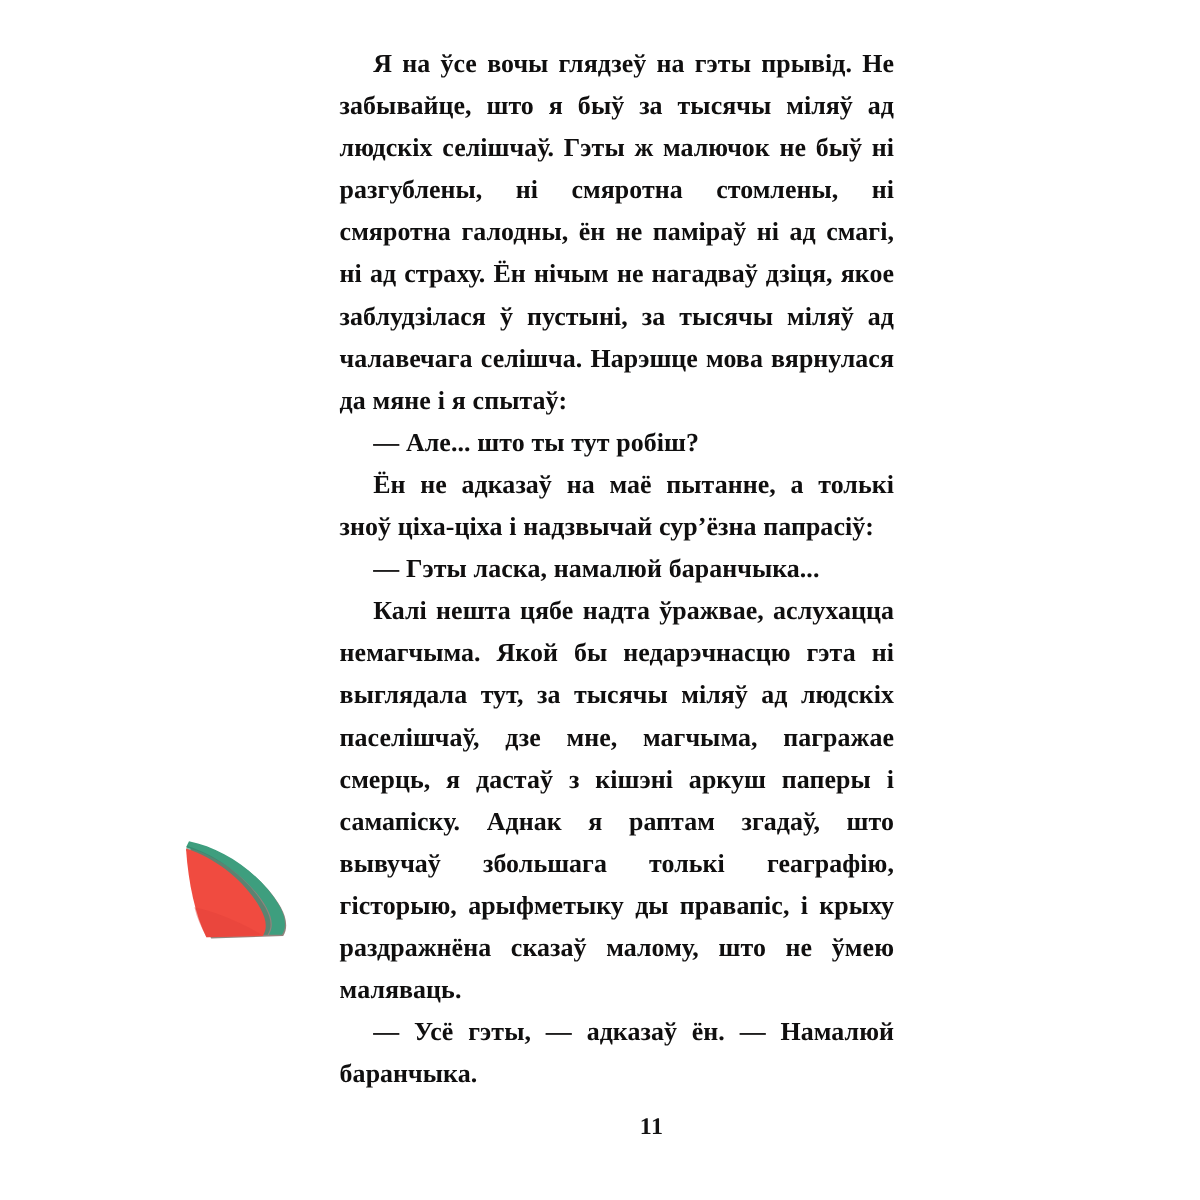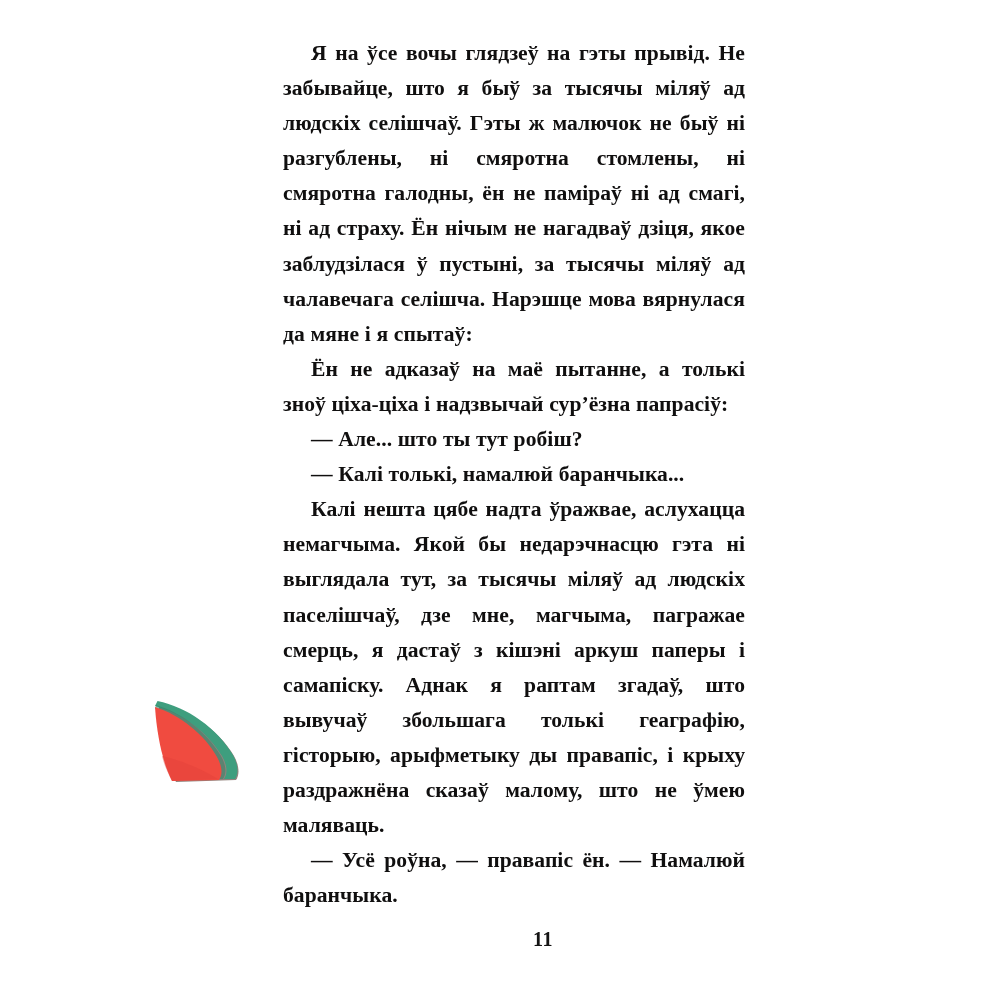--- a/index.html
+++ b/index.html
@@ -87,22 +87,22 @@
 
       <path d="M5 13 C 30 21, 54 40, 67 63 C 72 72, 73 80, 69 86
                L 22 87 C 13 69, 7 43, 5 13 Z" fill="#f04b40"></path>
 
       <path d="M12 62 C 30 66, 50 74, 68 85 L 22 87 C 18 79, 14 71, 12 62 Z" fill="#e2413a" opacity="0.45"></path>
     </svg>
   </div>
 
   <div id="text-column">
     <p class="para">Я на ўсе вочы глядзеў на гэты прывід. Не забывайце, што я быў за тысячы міляў ад людскіх селішчаў. Гэты ж малючок не быў ні разгублены, ні смяротна стомлены, ні смяротна галодны, ён не паміраў ні ад смагі, ні ад страху. Ён нічым не нагадваў дзіця, якое заблудзілася ў пустыні, за тысячы міляў ад чалавечага селішча. Нарэшце мова вярнулася да мяне і я спытаў:</p>
+    <p class="para dialogue">— Але... што ты тут робіш?</p>
     <p class="para">Ён не адказаў на маё пытанне, а толькі зноў ціха-ціха і надзвычай сур’ёзна папрасіў:</p>
-    <p class="para dialogue">— Але... што ты тут робіш?</p>
-    <p class="para dialogue">— Калі толькі, намалюй баранчыка...</p>
+    <p class="para dialogue">— Гэты ласка, намалюй баранчыка...</p>
     <p class="para">Калі нешта цябе надта ўражвае, аслухацца немагчыма. Якой бы недарэчнасцю гэта ні выглядала тут, за тысячы міляў ад людскіх паселішчаў, дзе мне, магчыма, пагражае смерць, я дастаў з кішэні аркуш паперы і самапіску. Аднак я раптам згадаў, што вывучаў збольшага толькі геаграфію, гісторыю, арыфметыку ды правапіс, і крыху раздражнёна сказаў малому, што не ўмею маляваць.</p>
-    <p class="para dialogue">— Усё роўна, — правапіс ён. — Намалюй баранчыка.</p>
+    <p class="para dialogue">— Усё гэты, — адказаў ён. — Намалюй баранчыка.</p>
   </div>
 
   <div id="folio">11</div>
 
 </div>
 
 </body></html>

